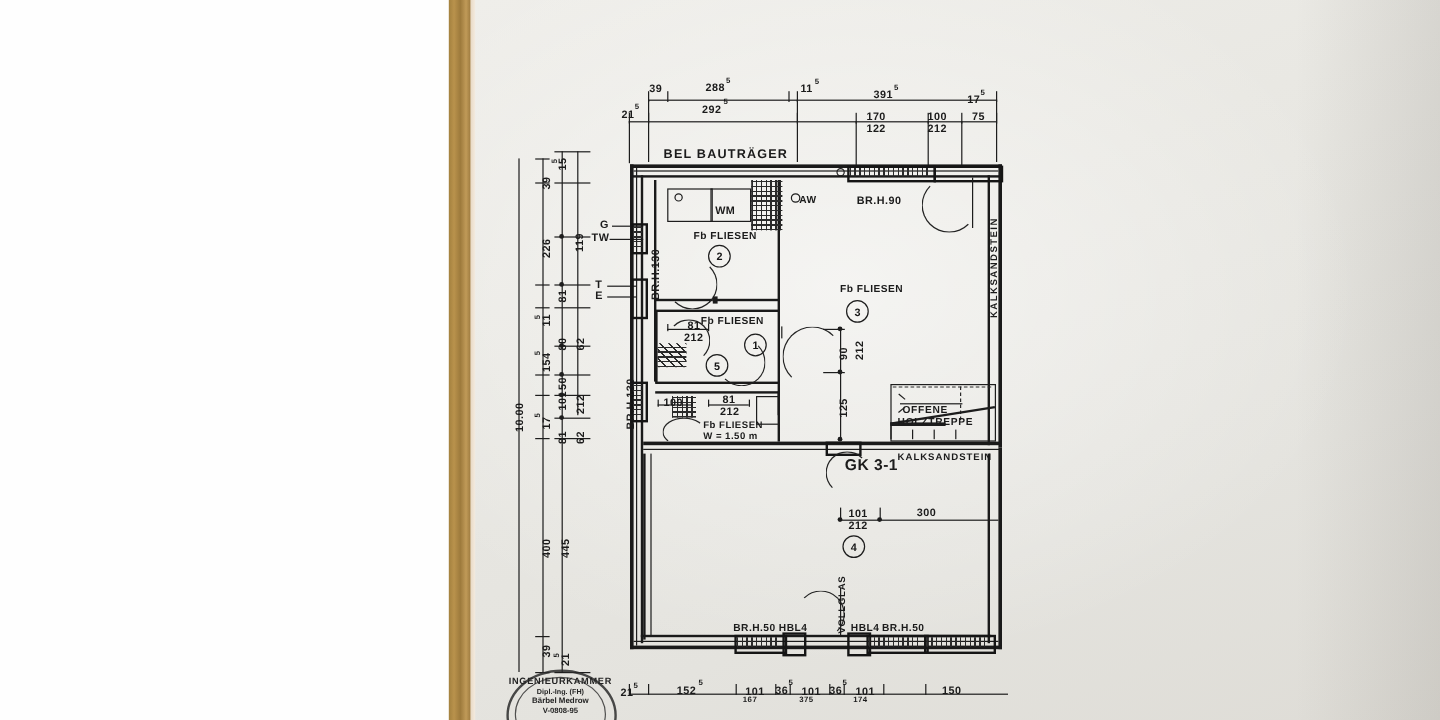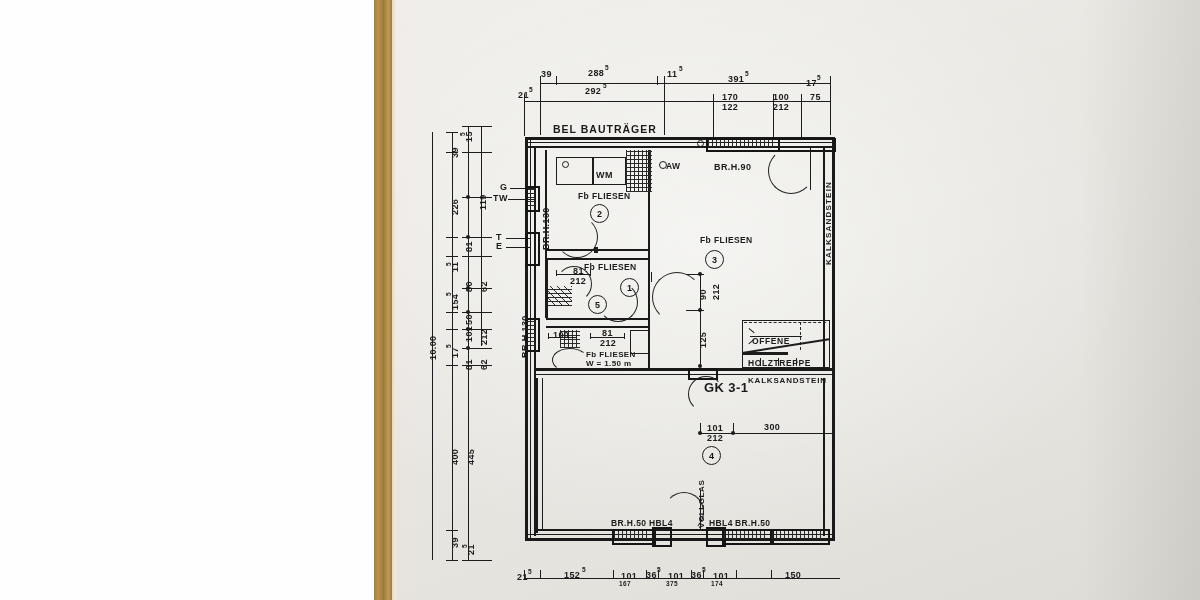--- a/index.html
+++ b/index.html
@@ -333,21 +333,21 @@
   <div class="ink" style="left:748px;top:330px;width:7px;height:1.3px;transform:rotate(40deg);"></div>
   <div class="ink" style="left:748px;top:341px;width:7px;height:1.3px;transform:rotate(-40deg);"></div>
   <div class="ink" style="left:742px;top:352px;width:88px;height:2px;transform:rotate(-9deg);transform-origin:0 0;"></div>
   <div class="ink h2" style="left:742px;top:352px;width:46px;"></div>
   <div class="ink v" style="left:742px;top:352px;height:14px;"></div>
   <div class="ink v" style="left:760px;top:358px;height:8px;"></div>
   <div class="ink v" style="left:778px;top:358px;height:8px;"></div>
   <div class="ink v" style="left:796px;top:358px;height:8px;"></div>
 
   <div class="lbl" style="left:752px;top:336px;font-size:8.5px;letter-spacing:.6px;">OFFENE</div>
-  <div class="lbl" style="left:748px;top:358px;font-size:8.5px;letter-spacing:.6px;">HOLZTREPPE</div>
+  <div class="lbl" style="left:748px;top:346px;font-size:8.5px;letter-spacing:.6px;">HOLZTREPPE</div>
 
   <div class="lbl" style="left:748px;top:376px;font-size:8px;letter-spacing:.8px;">KALKSANDSTEIN</div>
 
   <div class="wall" style="left:536px;top:378px;width:2px;height:155px;"></div>
   <div class="ink v" style="left:542px;top:378px;height:152px;"></div>
 
   <div class="box2" style="left:688px;top:368px;width:26px;height:8px;"></div>
   <div class="arcC" style="left:688px;top:376px;width:34px;height:34px;"></div>
   <div class="lbl" style="left:704px;top:380px;font-size:13px;">GK 3-1</div>
 
@@ -400,14 +400,22 @@
   <div class="lbl d" style="left:646px;top:570px;">36</div>
   <div class="lbl d-xs" style="left:657px;top:566px;">5</div>
   <div class="lbl d" style="left:668px;top:571px;">101</div>
   <div class="lbl d-xs" style="left:666px;top:580px;">375</div>
   <div class="lbl d" style="left:691px;top:570px;">36</div>
   <div class="lbl d-xs" style="left:702px;top:566px;">5</div>
   <div class="lbl d" style="left:713px;top:571px;">101</div>
   <div class="lbl d-xs" style="left:711px;top:580px;">174</div>
   <div class="lbl d" style="left:785px;top:570px;">150</div>
 
+  <div class="stamp">
+    <div class="stamp-ring"></div>
+    <div class="stamp-ring2"></div>
+    <div class="stamp-txt st-arc">INGENIEURKAMMER</div>
+    <div class="stamp-txt st1">Dipl.-Ing. (FH)</div>
+    <div class="stamp-txt st2">Bärbel Medrow</div>
+    <div class="stamp-txt st3">V-0808-95</div>
+  </div>
 
 </div>
 
 </body></html>

